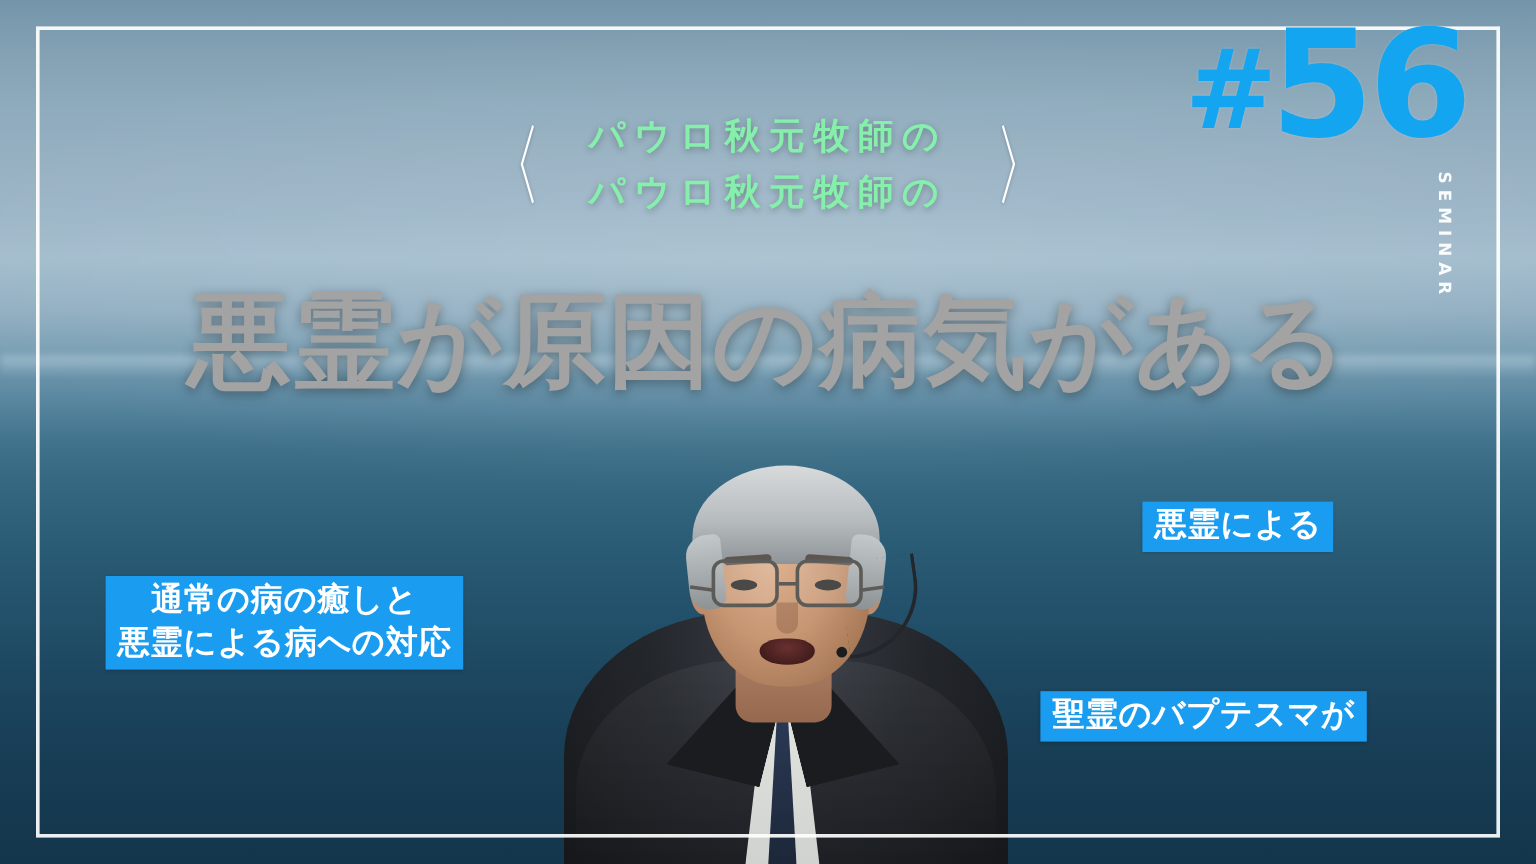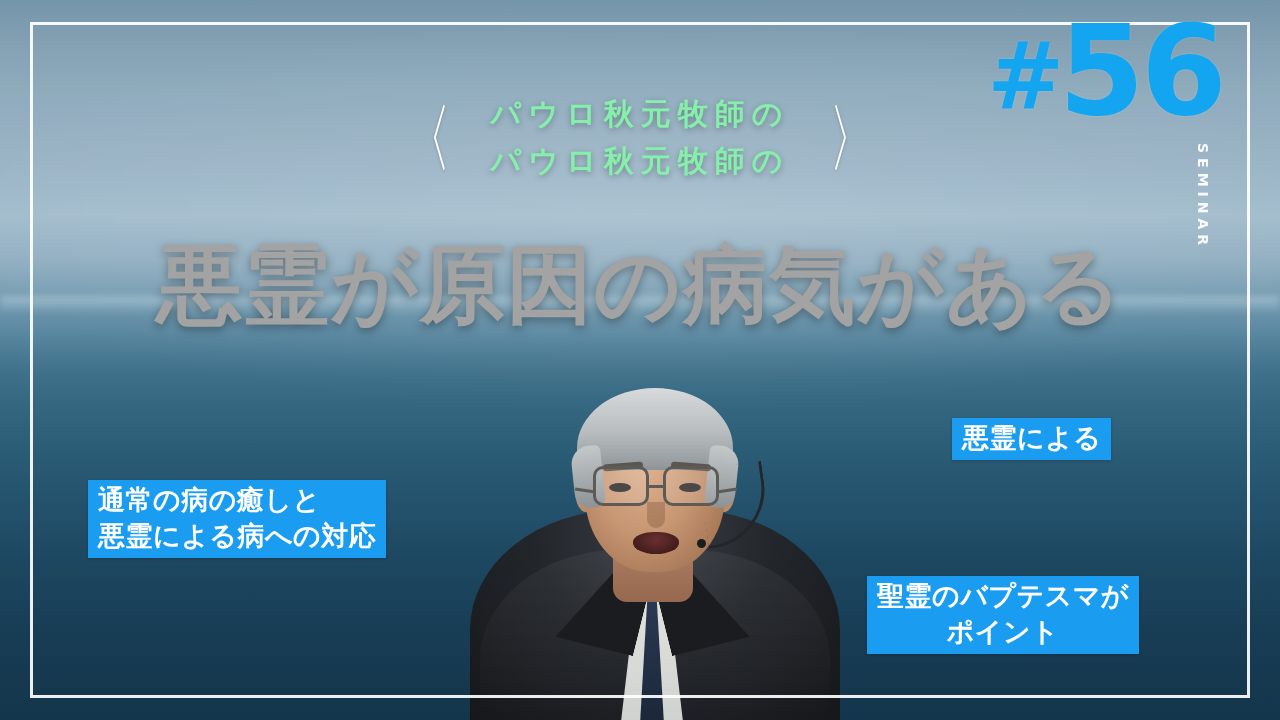--- a/index.html
+++ b/index.html
@@ -244,21 +244,21 @@
     line-height:1.34;
     padding:2px 10px 4px 10px;
     letter-spacing:0.5px;
     white-space:nowrap;
     box-shadow:0 1px 3px rgba(0,0,0,.2);
     width:max-content;
     margin-left:22px;
   }
   .chip .l2{ display:block; }
 
-  #chip-left{ left:66px; top:480px; text-align:left; }
+  #chip-left{ left:66px; top:480px; text-align:center; }
   #chip-right-top{ left:930px; top:418px; text-align:center; }
   #chip-right-bottom{ left:845px; top:576px; text-align:center; }
 </style>
 </head>
 <body>
 
 <div id="bg">
   <div id="horizon"></div>
 </div>
 
@@ -313,14 +313,13 @@
   <span class="l2">通常の病の癒しと</span>
   <span class="l2">悪霊による病への対応</span>
 </div>
 
 <div class="chip" id="chip-right-top">
   <span class="l2">悪霊による</span>
 </div>
 
 <div class="chip" id="chip-right-bottom">
   <span class="l2">聖霊のバプテスマが</span>
-  <span class="l2">ポイント</span>
 </div>
 
 </body></html>

